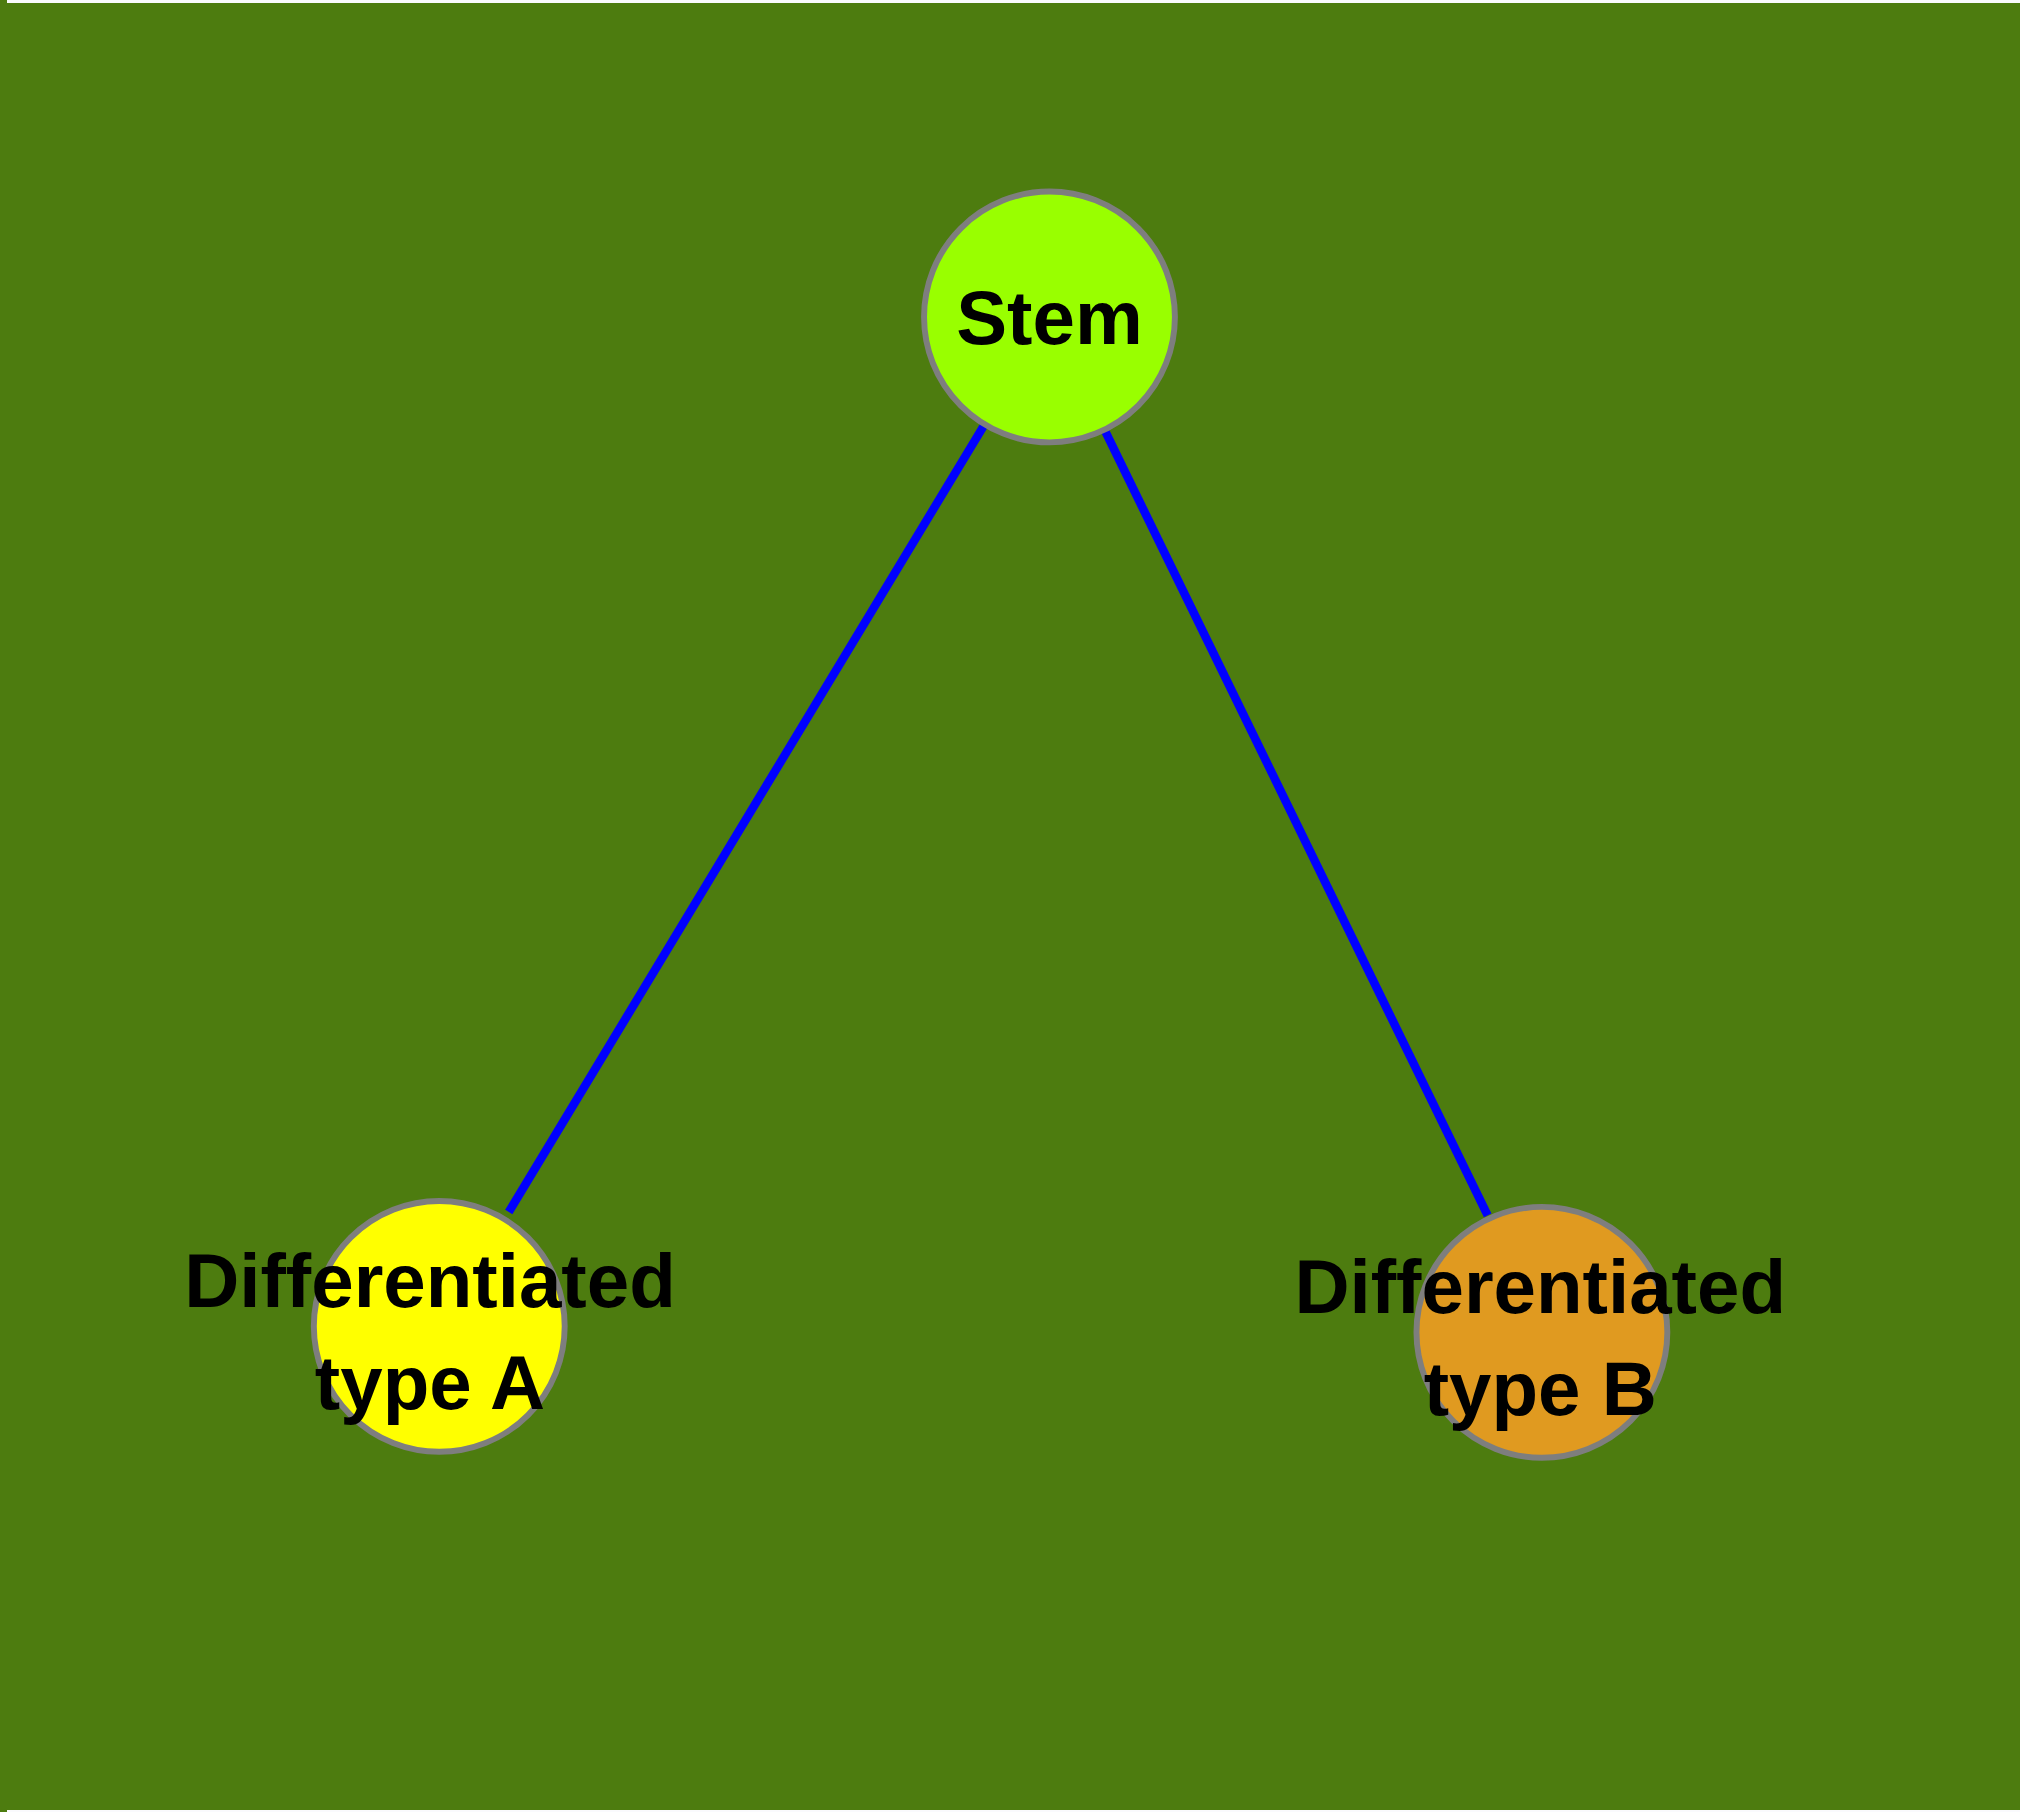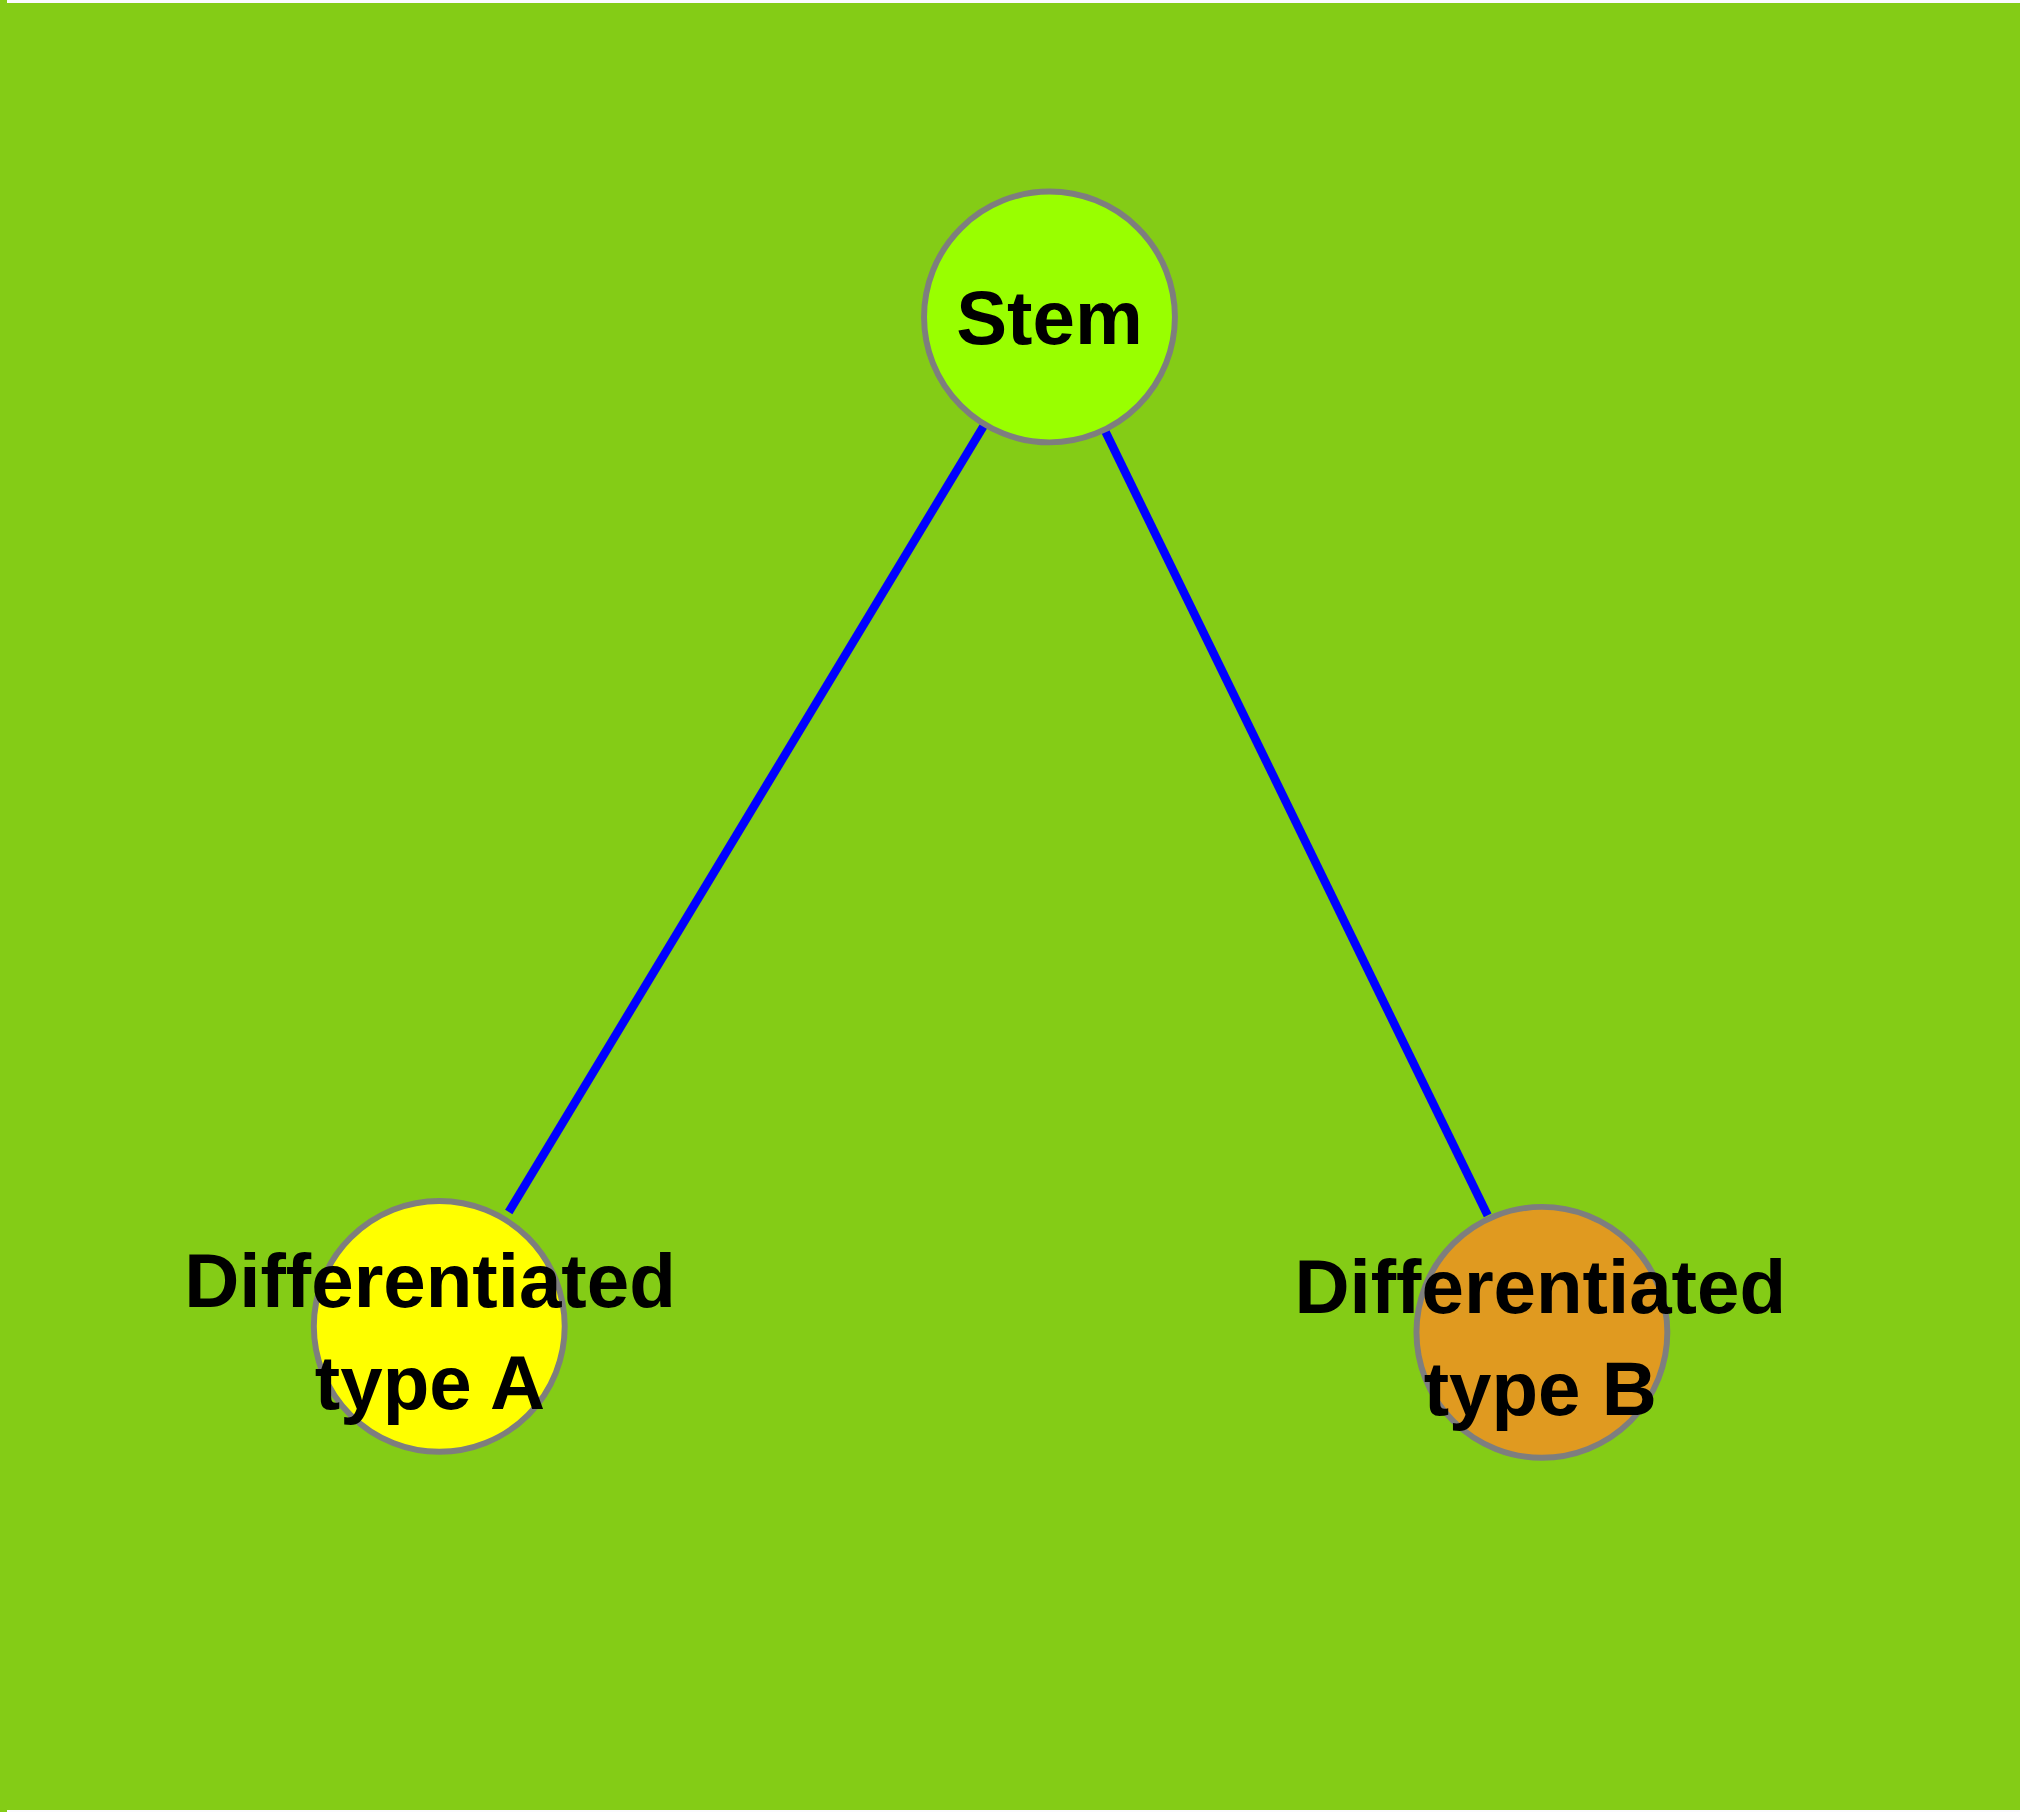--- a/index.html
+++ b/index.html
@@ -4,21 +4,21 @@
 <style>
   html, body {
     margin: 0;
     padding: 0;
     background: #CACAF8;
   }
   .canvas {
     position: relative;
     width: 2021px;
     height: 1812px;
-    background: #84cc16;
+    background: #4d7c0f;
     overflow: hidden;
   }
   .window-edge {
     position: absolute;
     background: #FAFAFD;
   }
   .window-edge.top    { top: 0;    left: 6.8px; right: 0; height: 3.4px; }
   .window-edge.bottom { bottom: 0; left: 6.8px; right: 0; height: 2.5px; }
   svg.graph {
     position: absolute;

